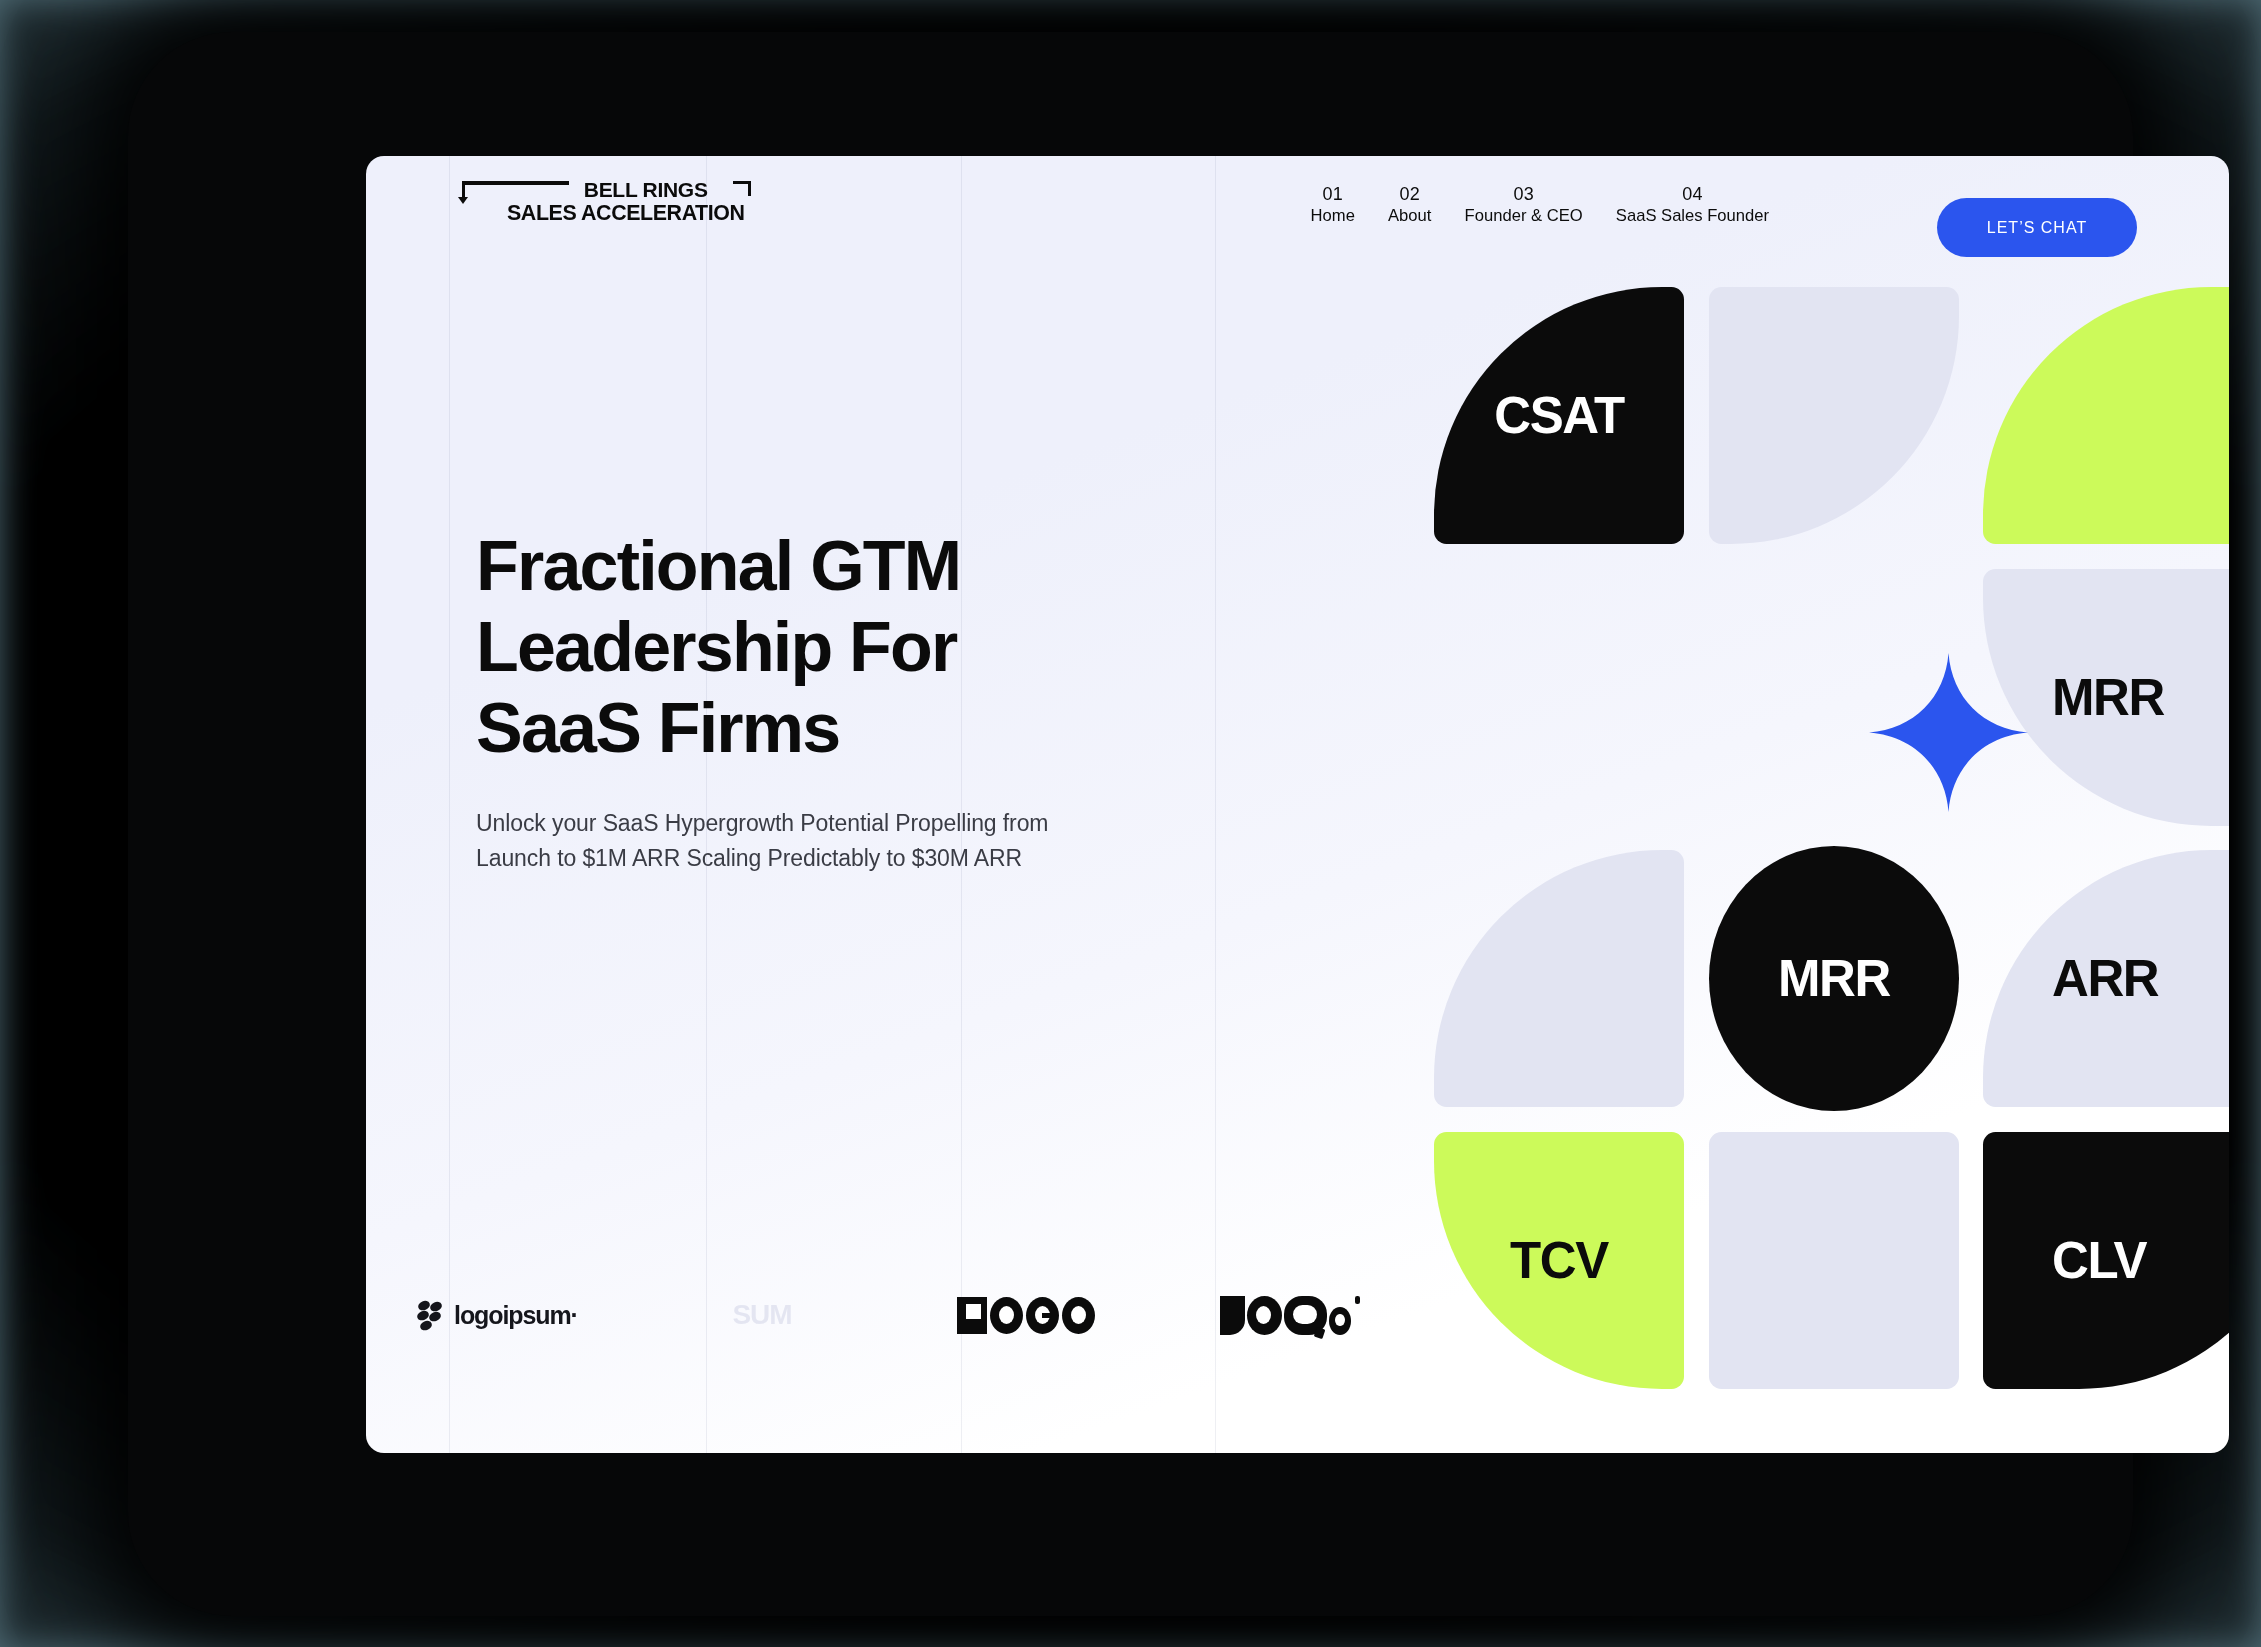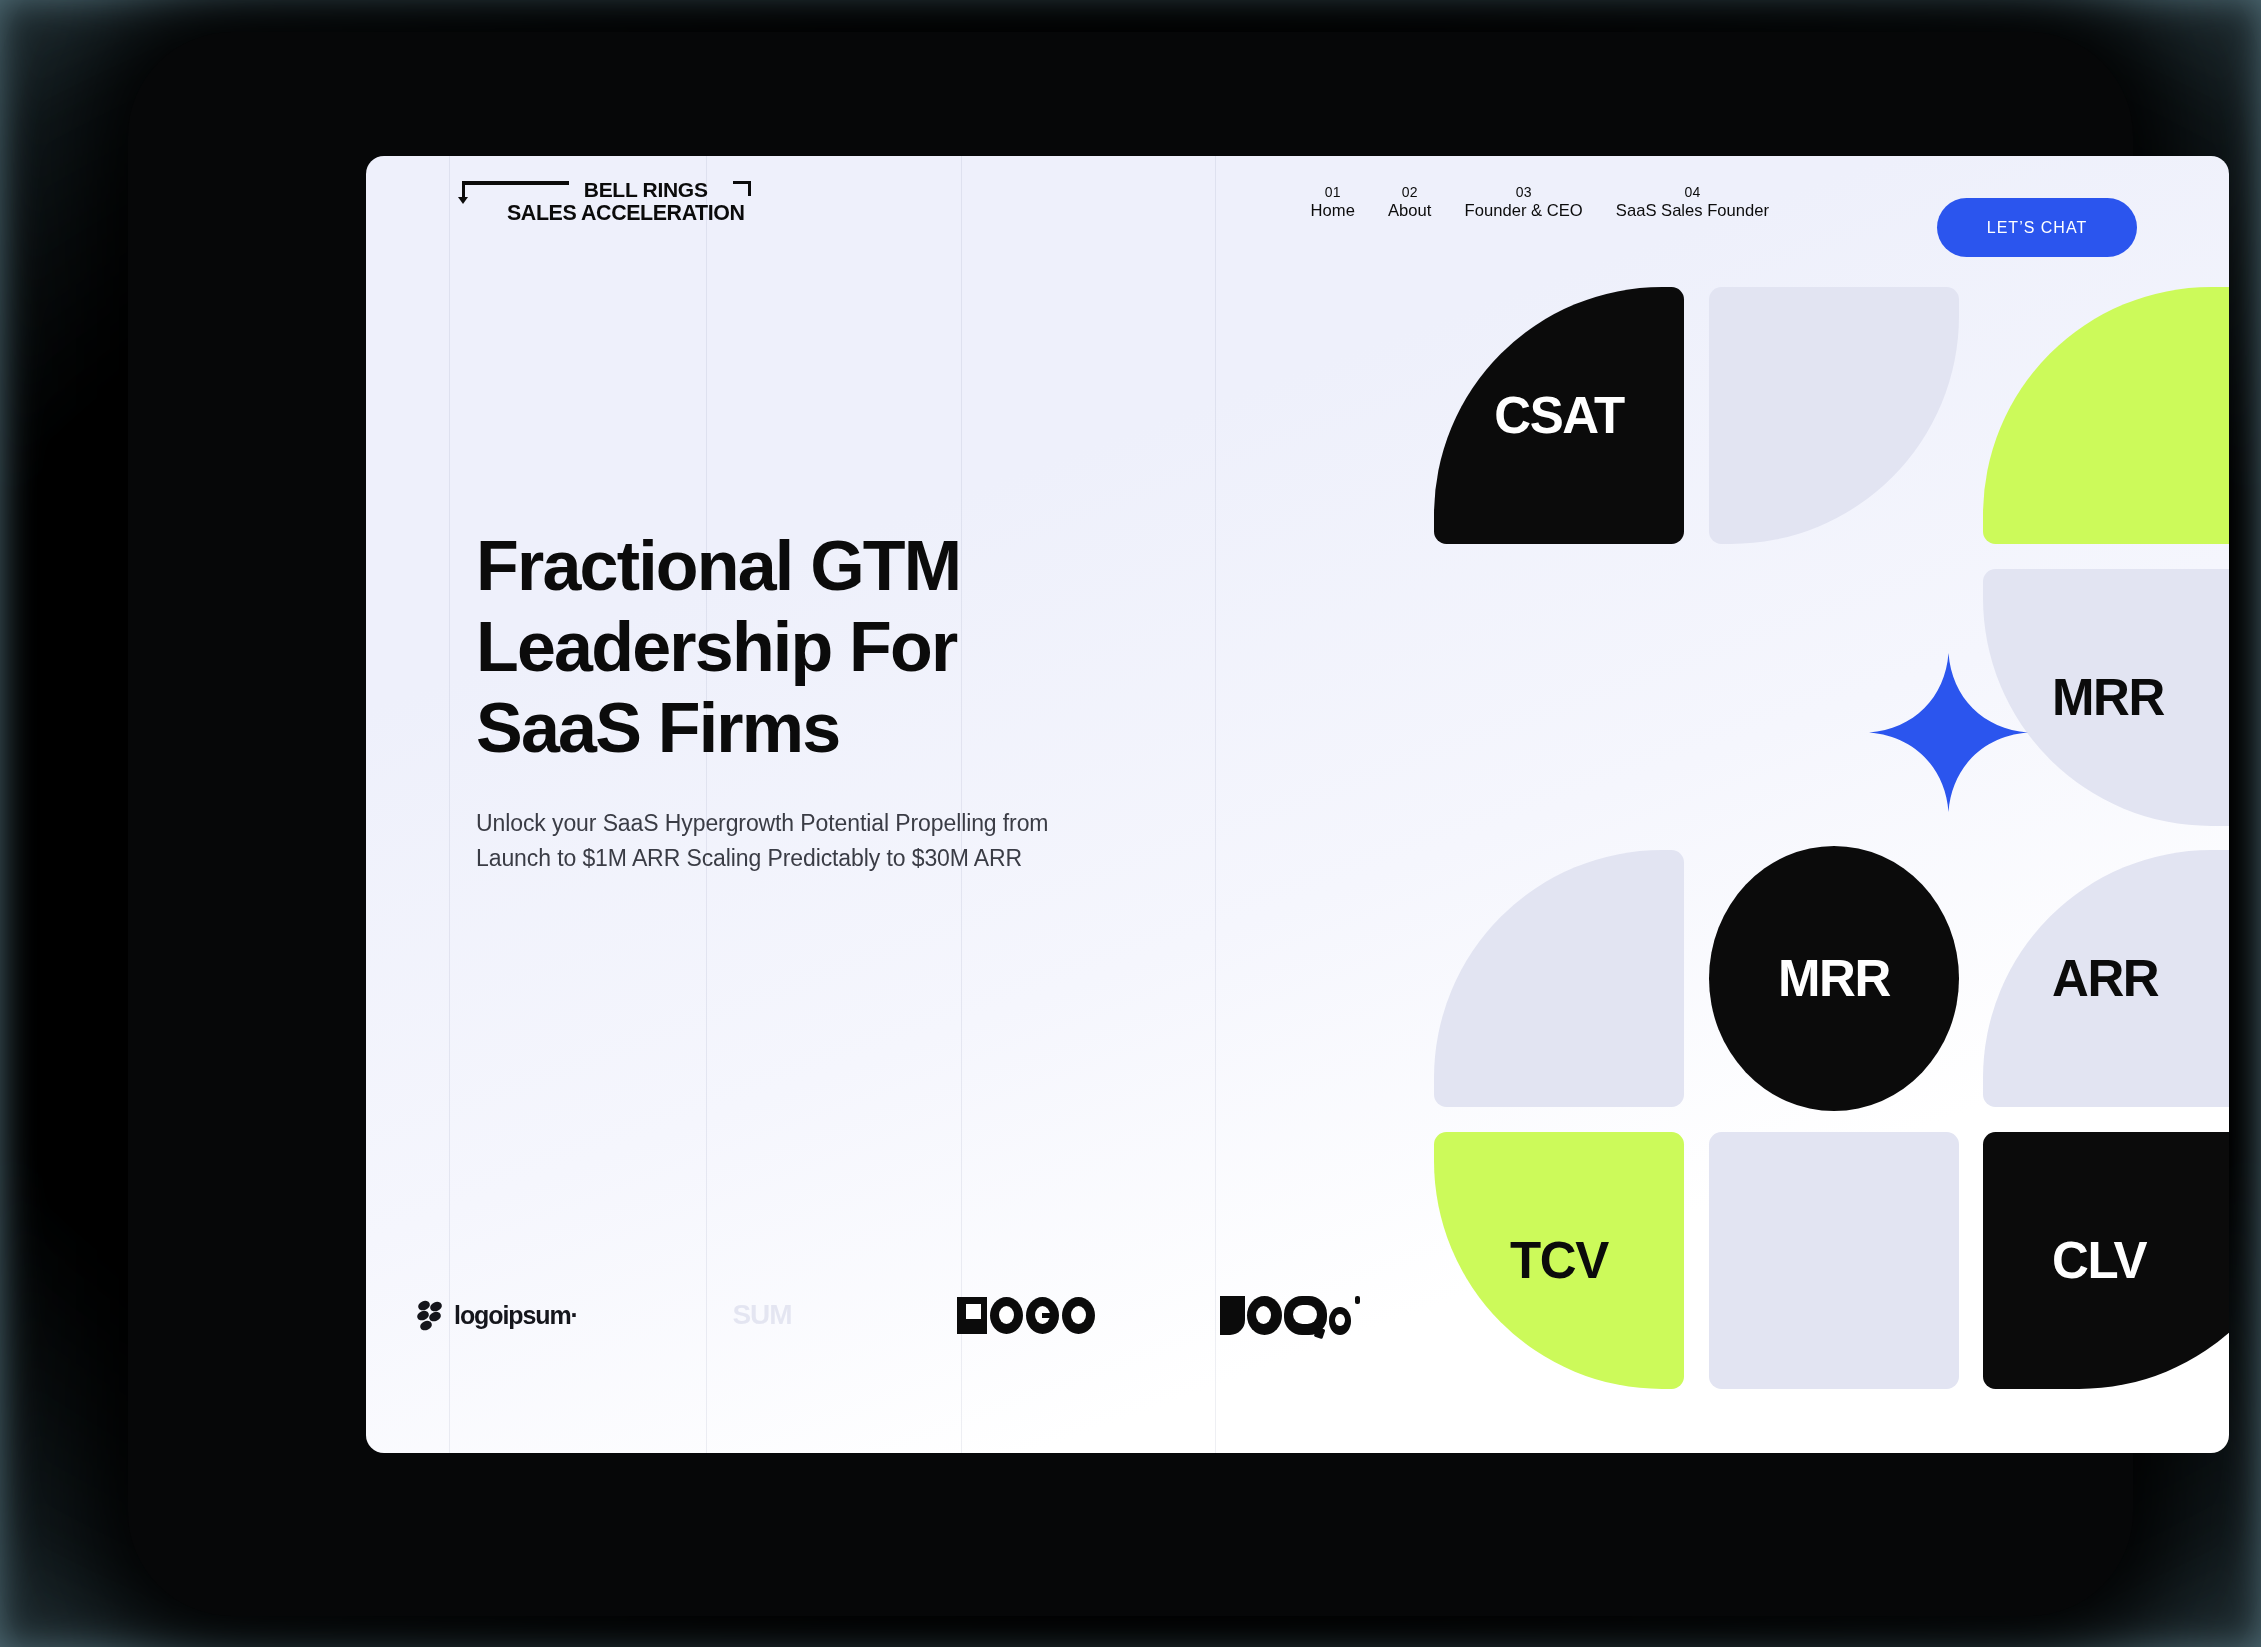--- a/index.html
+++ b/index.html
@@ -96,21 +96,21 @@
 
   
   #main-nav{
     position:absolute; left:928px; top:29px;
     display:flex; align-items:flex-start; gap:0;
   }
   .nav-item{
     display:flex; flex-direction:column; align-items:center;
     cursor:pointer; padding:0 16.6px;
   }
-  .nav-num{ font-size:14px; color:#0c0c0c; line-height:1.1; font-weight:400; letter-spacing:0.2px;}
+  .nav-num{ font-size:18px; color:#0c0c0c; line-height:1.1; font-weight:400; letter-spacing:0.2px;}
   .nav-label{ font-size:16.6px; color:#0c0c0c; line-height:1.35; font-weight:400; white-space:nowrap;}
 
   #lets-chat-button{
     position:absolute; right:92px; top:166px;
     transform:translateY(-124px);
     background:#2b55ee;
     color:#fff;
     border:none;
     border-radius:41px;
     width:200px; height:59px;

